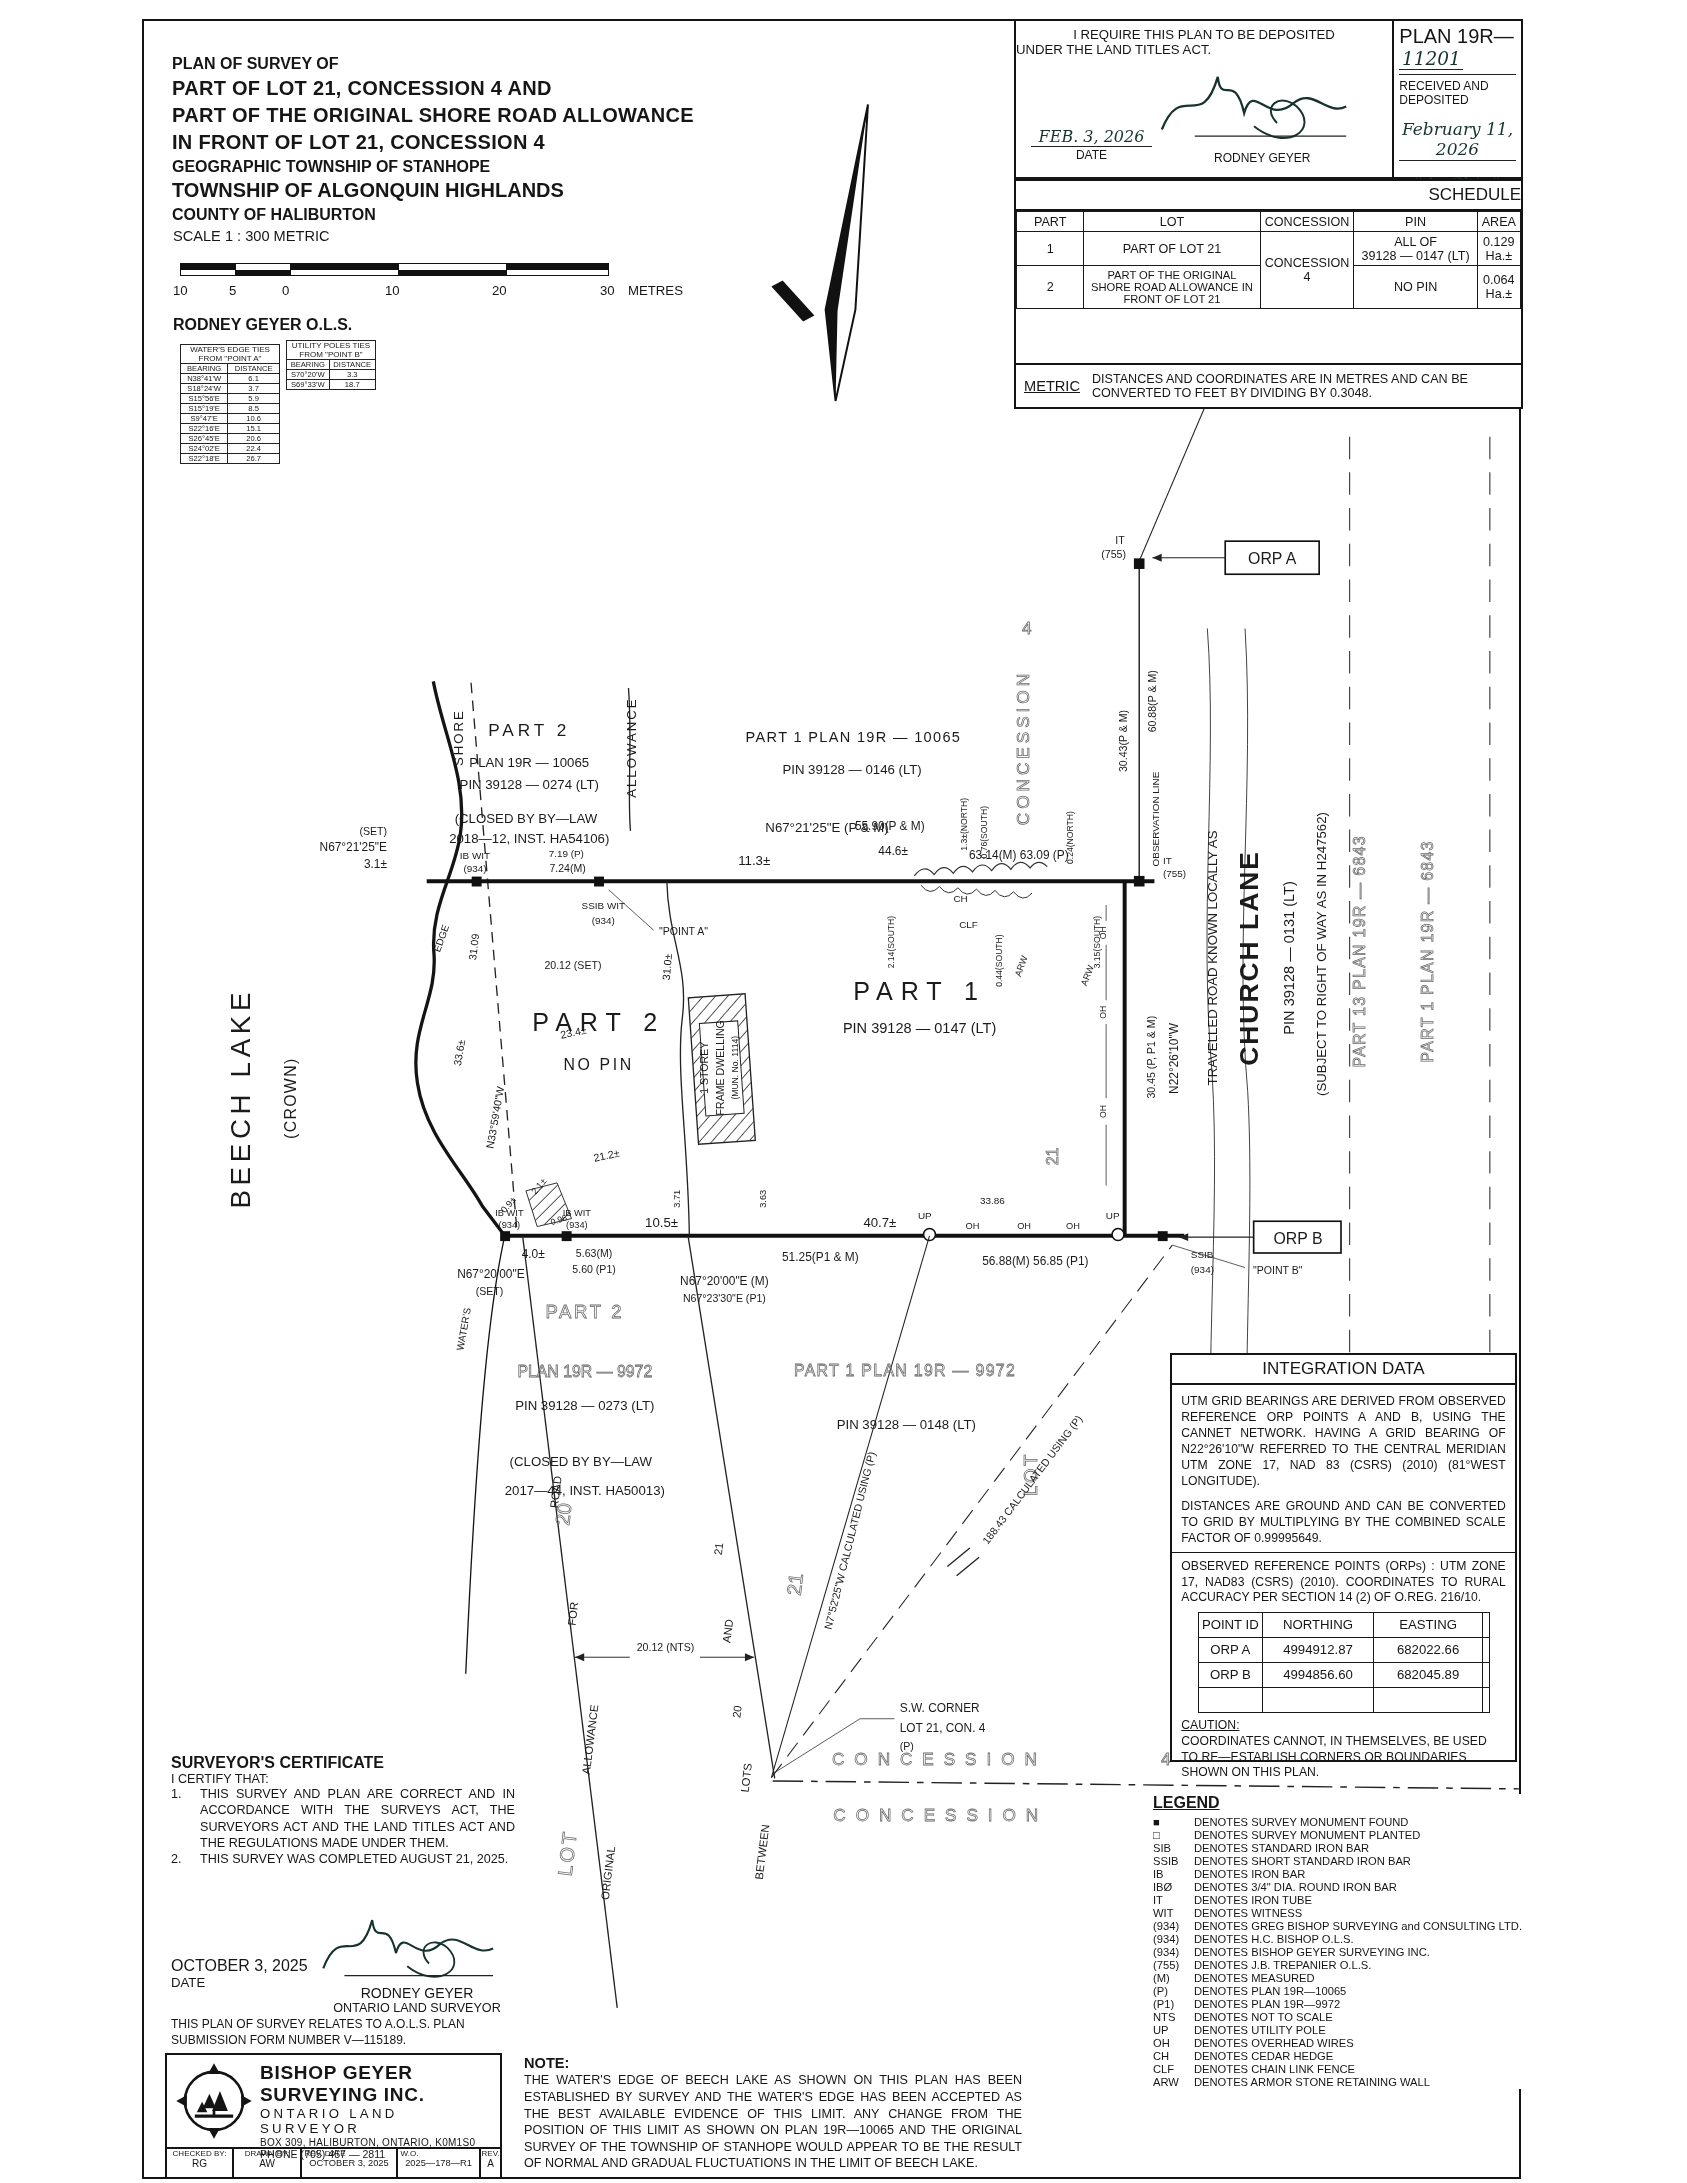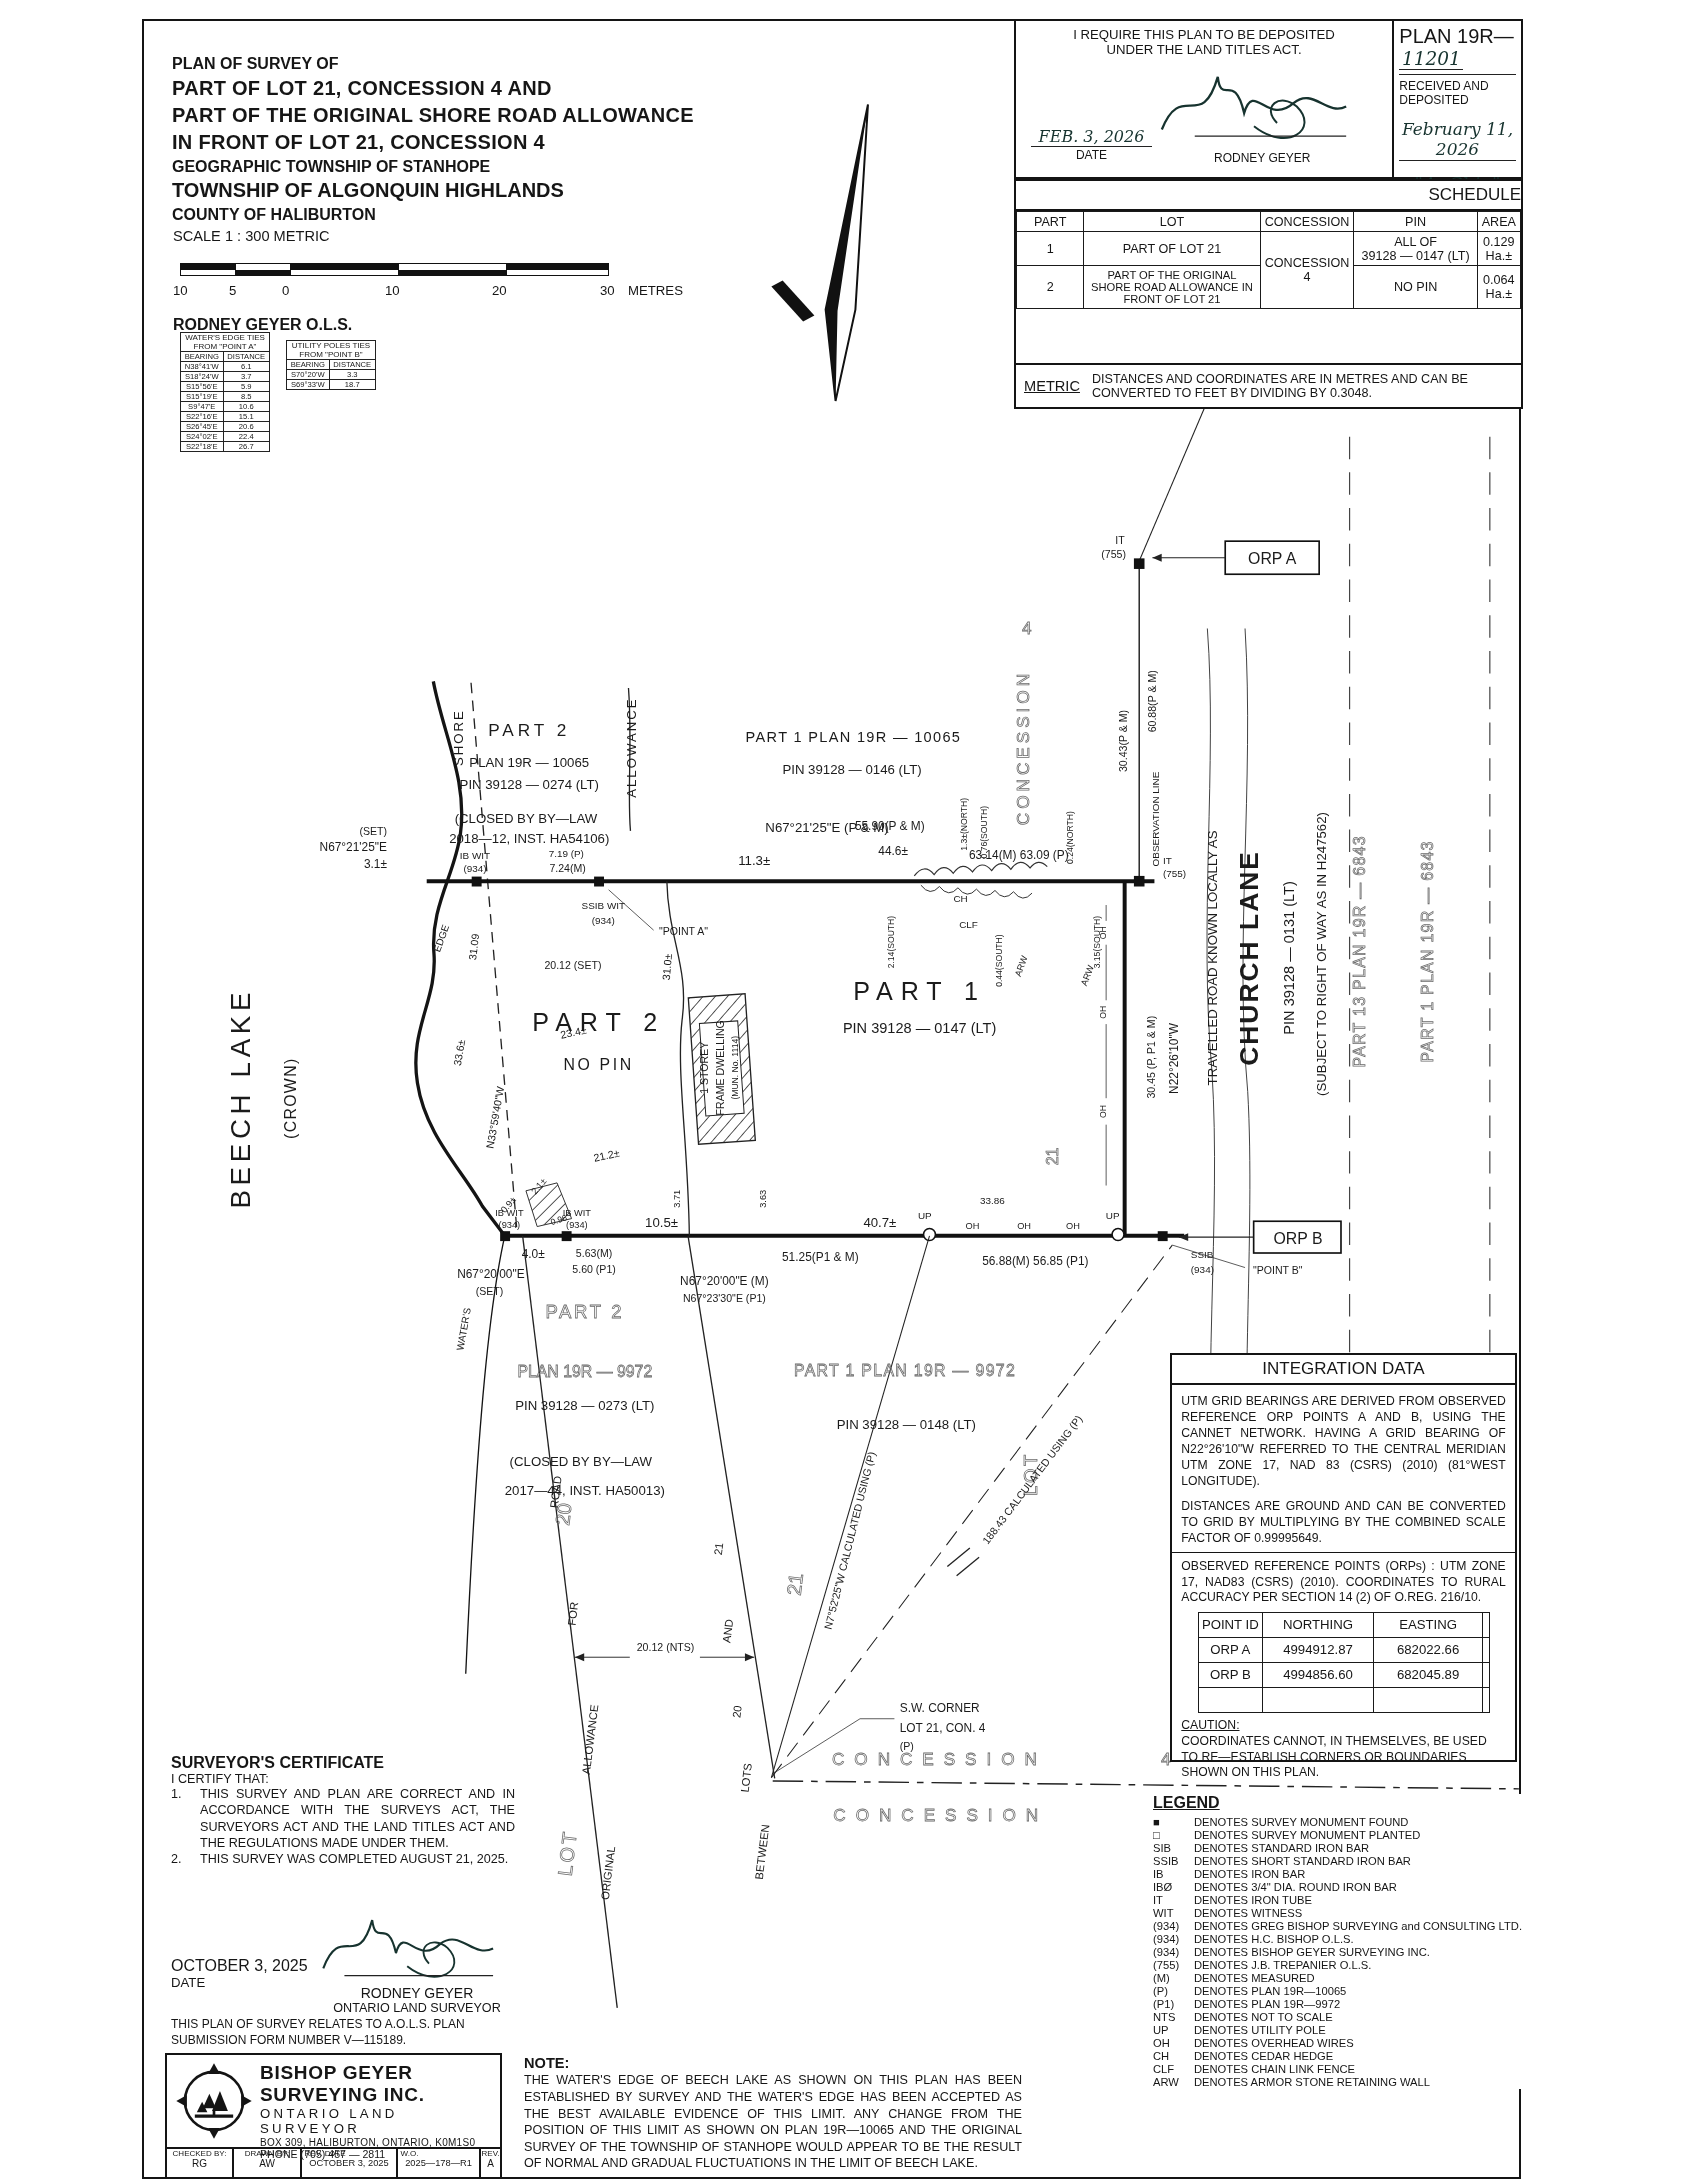--- a/index.html
+++ b/index.html
@@ -309,21 +309,21 @@
   <span class="abs" style="left:56px">5</span>
   <span class="abs" style="left:109px">0</span>
   <span class="abs" style="left:212px">10</span>
   <span class="abs" style="left:319px">20</span>
   <span class="abs" style="left:427px">30</span>
   <span class="abs" style="left:455px">METRES</span>
 </div>
 <div class="abs" style="left:173px;top:316px;font-size:16px;font-weight:bold">RODNEY GEYER O.L.S.</div>
 
 
-<table class="ties abs" style="left:180px;top:332px;width:90px">
+<table class="ties abs" style="left:180px;top:344px;width:100px">
   <tbody>
       <tr>
         <td colspan="2" class="tt"><span>WATER'S EDGE TIES</span><br><span>FROM "POINT A"</span></td>
       </tr>
   <tr>
         <th>BEARING</th>
         <th>DISTANCE</th>
       </tr>
   <tr>
         <td>N38°41'W</td>
@@ -379,21 +379,21 @@
   <tr>
         <td>S69°33'W</td>
         <td>18.7</td>
       </tr>
 </tbody>
   </table>
 
 
 <div class="abs box" style="left:1014px;top:18.5px;width:380px;height:160px;background:#fff">
   <div style="text-align:center;font-size:13.2px;margin-top:6.6px">I REQUIRE THIS PLAN TO BE DEPOSITED</div>
-  <div style="text-align:center;font-size:13.2px">UNDER THE LAND TITLES ACT.</div>
+  <div style="font-size:13.2px">UNDER THE LAND TITLES ACT.</div>
   <svg width="198" height="79" style="position:absolute;left:139px;top:46px" viewBox="0 0 300 120">
     <path d="M10,95 C40,20 70,100 95,15 C100,60 120,5 135,70 C150,20 170,90 210,55 C240,30 260,75 290,60" fill="none" stroke="#17332f" stroke-width="3.5"></path>
     <path d="M150,90 C200,130 250,95 215,60 C190,38 160,60 185,85" fill="none" stroke="#17332f" stroke-width="3"></path>
     <line x1="60" y1="105" x2="290" y2="105" stroke="#222" stroke-width="2"></line>
   </svg>
   <div class="abs" style="left:14.6px;top:106px">
     <span class="hand" style="font-size:16px;border-bottom:1.3px solid #222;padding:0 8px">FEB. 3, 2026</span>
     <div style="font-size:12px;margin-top:2.6px;text-align:center">DATE</div>
   </div>
   <div class="abs" style="left:198px;top:130px;font-size:12px">RODNEY GEYER</div>

